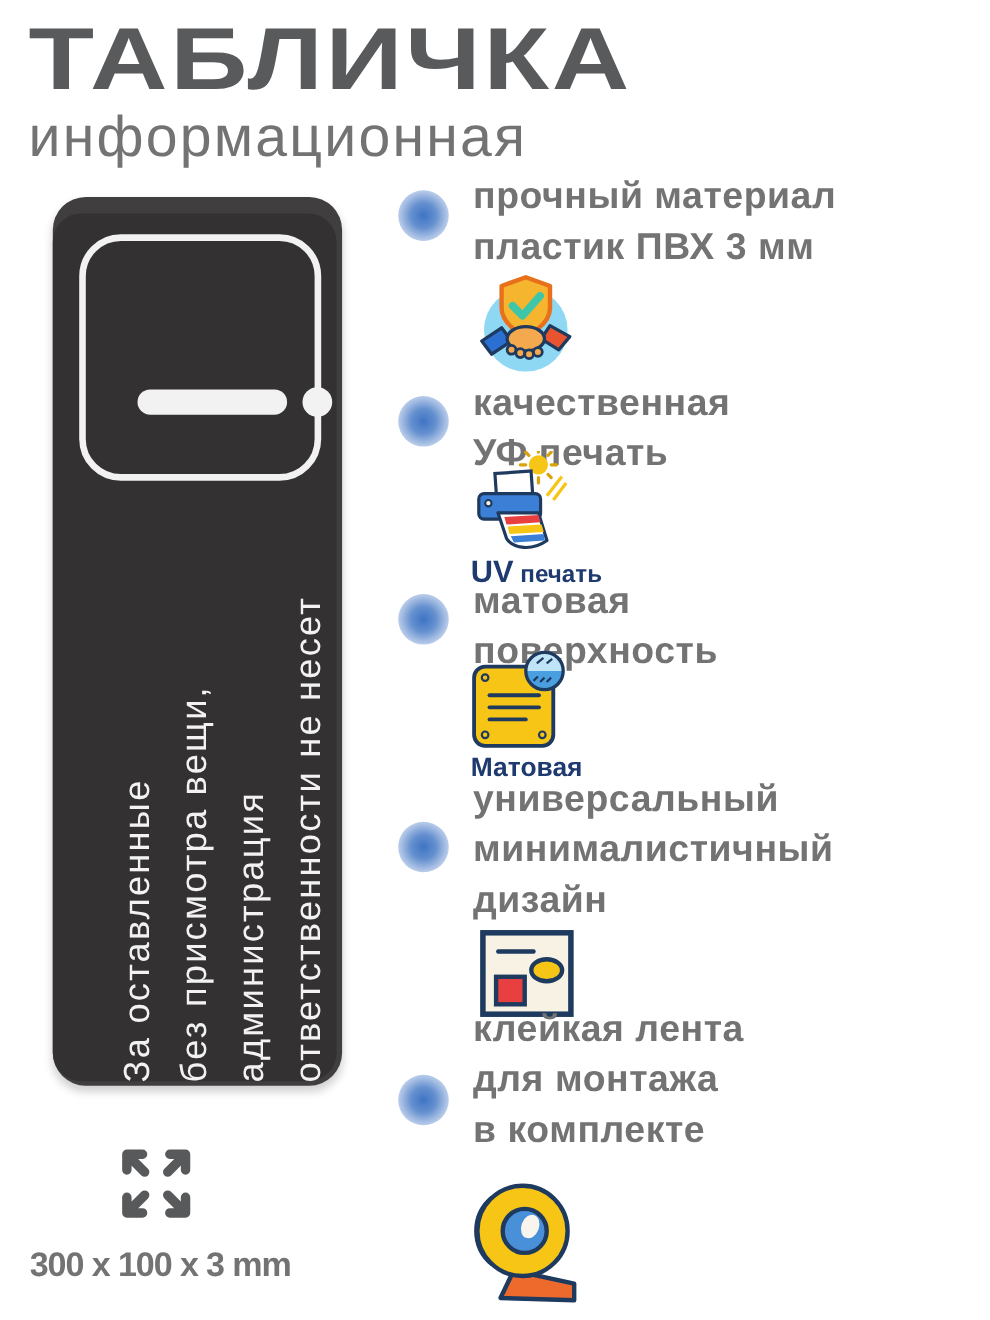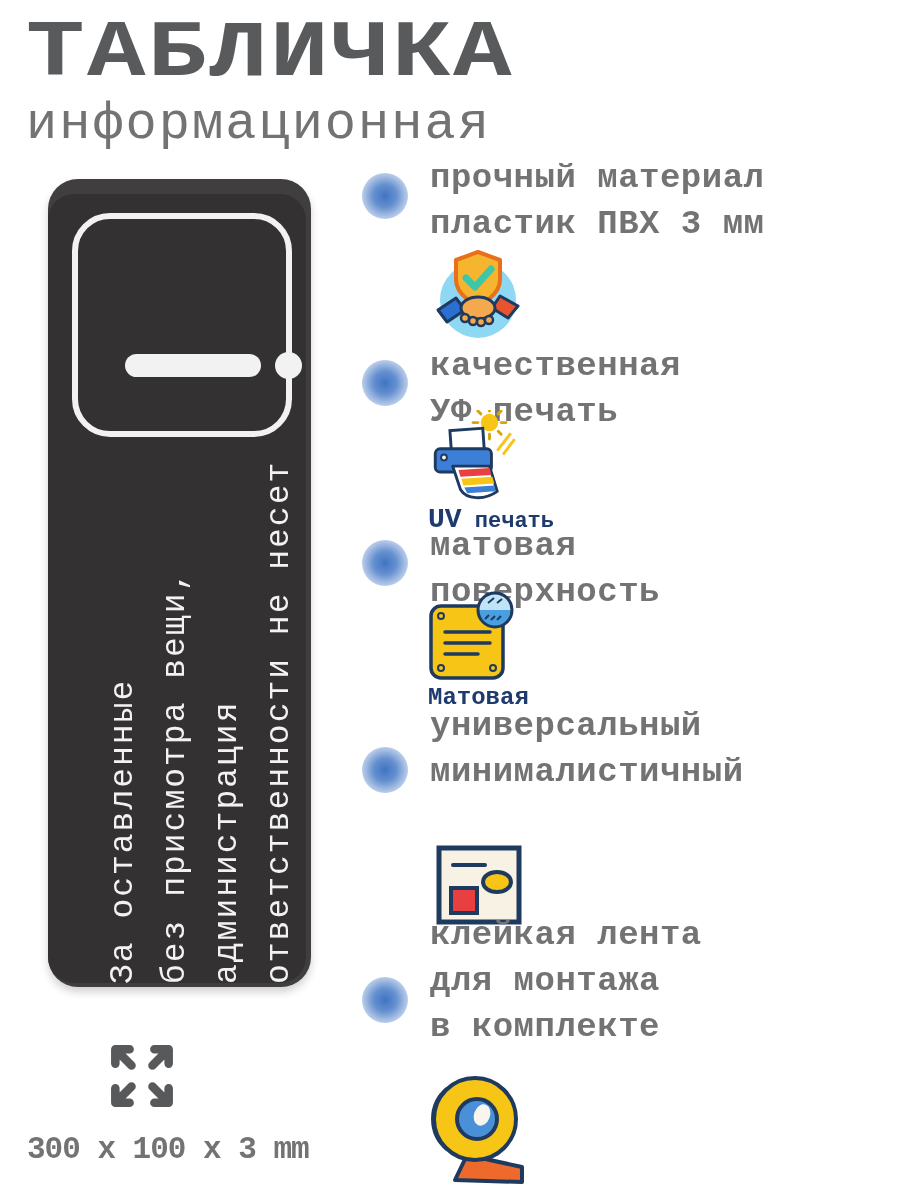--- a/index.html
+++ b/index.html
@@ -1,19 +1,19 @@
 <!DOCTYPE html>
 <html><head>
 <meta charset="utf-8">
 <style>
   * { margin:0; padding:0; box-sizing:border-box; }
   html,body { background:#ffffff; }
   .canvas {
     position:relative; width:900px; height:1200px; background:#ffffff;
-    font-family:Liberation Mono, monospace; overflow:hidden;
+    font-family:Liberation Sans, sans-serif; overflow:hidden;
   }
   
   .title {
     position:absolute; left:26px; top:14px;
     font-size:80px; font-weight:bold; color:#595a5c;
     letter-spacing:2px; line-height:1;
     transform:scaleX(1.22); transform-origin:left top; white-space:nowrap;
   }
   .subtitle {
     position:absolute; left:26px; top:99px;
@@ -170,20 +170,21 @@
       <line x1="63" y1="30" x2="67" y2="26" stroke="#1e3a5f" stroke-width="2"></line>
       <line x1="69" y1="30" x2="73" y2="26" stroke="#1e3a5f" stroke-width="2"></line>
     </svg>
     <div class="caption" style="font-size:24px;">Матовая</div>
   </div>
 
   <div class="bullet" style="left:362px; top:747px;"></div>
   <div class="feat-text" style="top:703px;">
     <div>универсальный</div>
     <div>минималистичный</div>
+    <div>дизайн</div>
   </div>
   <div class="icon-block" style="left:436px; top:845px;">
     <svg width="86" height="80" viewBox="0 0 86 80">
       <rect x="3" y="3" width="80" height="74" fill="#f7f2e4" stroke="#1e3a5f" stroke-width="5"></rect>
       <line x1="17" y1="20" x2="49" y2="20" stroke="#1e3a5f" stroke-width="4" stroke-linecap="round"></line>
       <ellipse cx="61" cy="37" rx="14" ry="10" fill="#f7c515" stroke="#1e3a5f" stroke-width="4"></ellipse>
       <rect x="15" y="43" width="26" height="25" fill="#e84040" stroke="#1e3a5f" stroke-width="4"></rect>
     </svg>
   </div>
 

